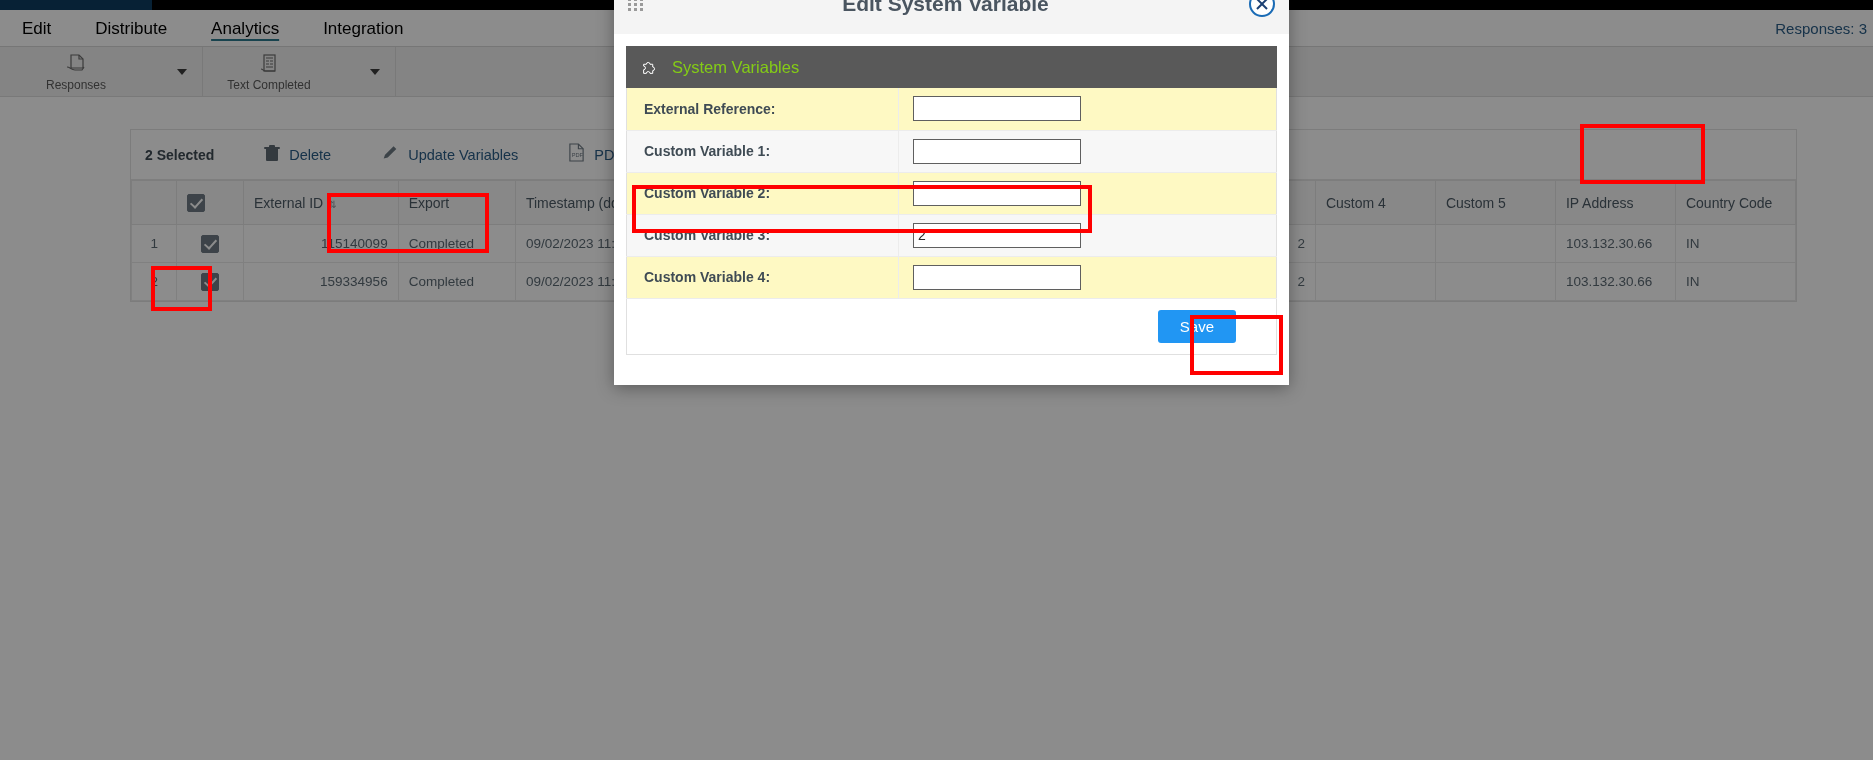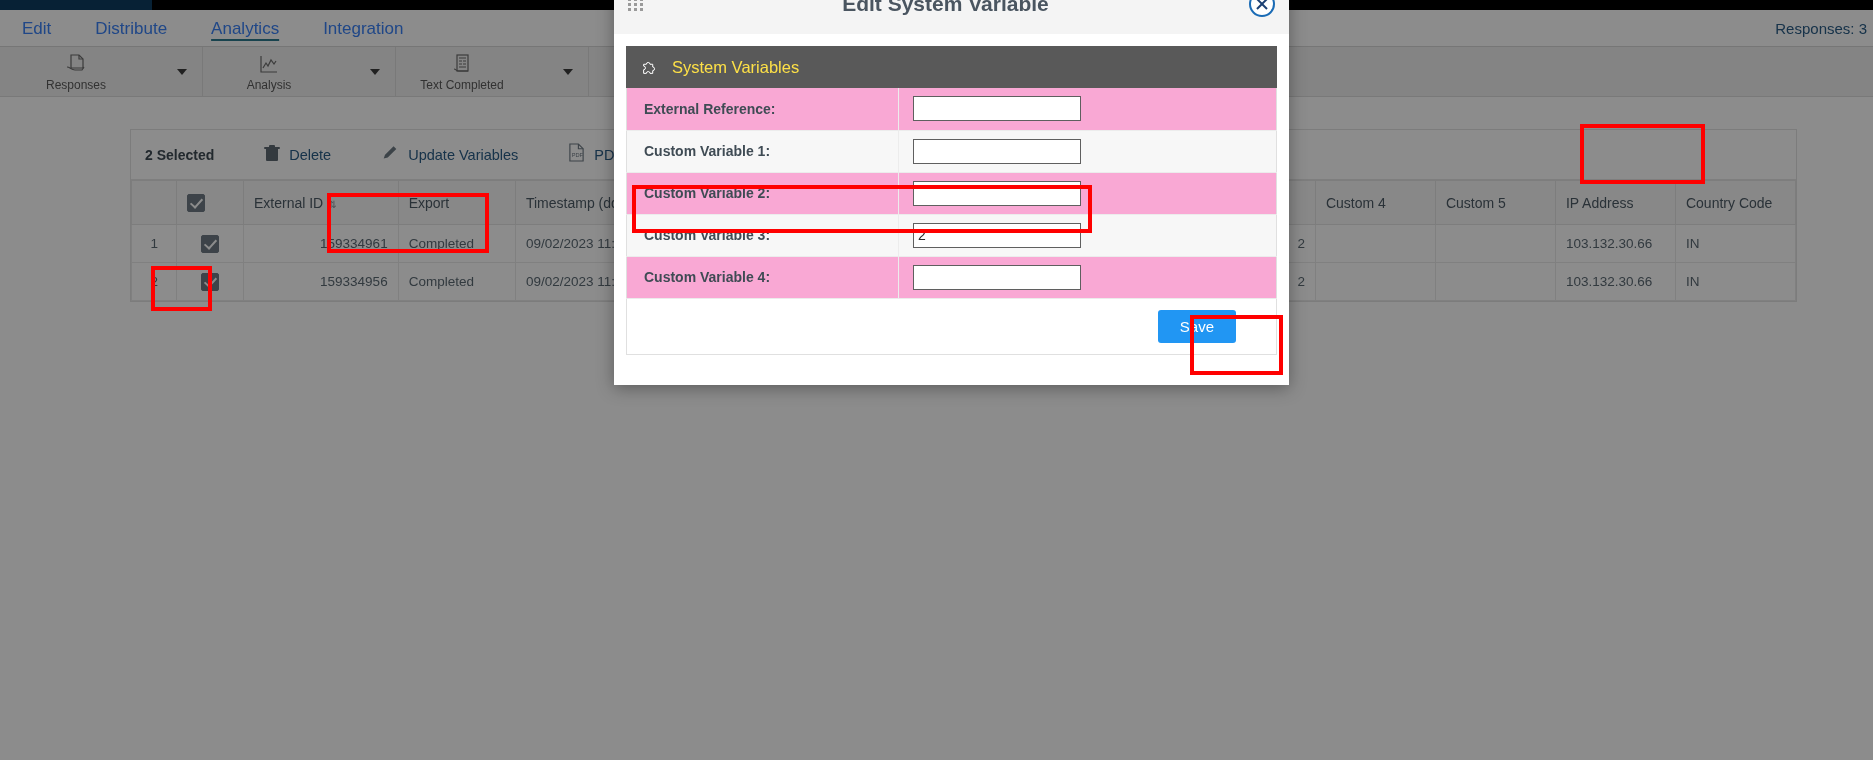--- a/index.html
+++ b/index.html
@@ -51,21 +51,21 @@
     width: 1873px; height: 37px;
     background: #ffffff;
     border-bottom: 1px solid #d8d8d8;
   }
   .navlinks {
     position: absolute; left: 0; top: 0;
     display: flex; align-items: center; height: 37px;
   }
   .navlink {
     font-size: 17px;
-    color: #3b82f6;
+    color: #000000;
     padding: 0 22px;
     line-height: 37px;
     cursor: pointer;
     white-space: nowrap;
   }
   .navlink.active {
     text-decoration: underline;
     text-underline-offset: 5px;
     text-decoration-thickness: 2px;
     text-decoration-color: #2d7a8f;
@@ -376,35 +376,35 @@
   .modal-body {
     padding: 12px 12px 30px 12px;
     background: #ffffff;
   }
   .sv-header {
     height: 42px;
     background: #595959;
     display: flex;
     align-items: center;
     padding: 0 14px;
-    color: #fde047;
+    color: #84cc16;
     font-size: 16.5px;
   }
   .sv-header-icon {
     margin-right: 12px;
     display: inline-flex;
     color: #ffffff;
   }
   .sv-table {
     width: 100%;
     border-collapse: collapse;
     border: 1px solid #e0e0e0;
     border-top: none;
   }
-  .sv-table tr { background: #f9a8d4; }
+  .sv-table tr { background: #fef9c3; }
   .sv-table tr.alt { background: #f7f7f7; }
   .sv-table td {
     border-bottom: 1px solid #ececec;
     padding: 0;
     height: 42px;
   }
   td.sv-label {
     width: 272px;
     border-right: 1px solid #ececec;
     padding-left: 17px;
@@ -485,34 +485,20 @@
               <path d="M3 15c3 0 4 3 8 3h7l2-3"></path>
             </svg>
           </div>
           <div class="ribbon-label">Responses</div>
         </div>
         <div class="ribbon-caret">
           <span class="caret-down"></span>
         </div>
       </div>
 
-      <div class="ribbon-item">
-        <div class="ribbon-btn">
-          <div class="ribbon-icon">
-            <svg width="24" height="24" viewBox="0 0 24 24" fill="none" stroke="#6d6d6d" stroke-width="1.2">
-              <path d="M4 4v16h16"></path>
-              <path d="M6 16l3-5 2 3 3-6 3 4 2-3"></path>
-            </svg>
-          </div>
-          <div class="ribbon-label">Analysis</div>
-        </div>
-        <div class="ribbon-caret">
-          <span class="caret-down"></span>
-        </div>
-      </div>
 
       <div class="ribbon-item">
         <div class="ribbon-btn">
           <div class="ribbon-icon">
             <svg width="24" height="24" viewBox="0 0 24 24" fill="none" stroke="#6d6d6d" stroke-width="1.2">
               <rect x="7" y="3" width="11" height="16"></rect>
               <path d="M9 6h7M9 9h3M13 9h3M9 12h3M13 12h3M9 15h7"></path>
               <path d="M4 17c2 0 2 2 5 2h9"></path>
             </svg>
           </div>
@@ -600,21 +586,21 @@
                 <span>Country Code</span>
               </th>
             </tr>
           </thead>
           <tbody>
             <tr>
               <td class="c-idx">1</td>
               <td class="c-chk">
                 <span class="chk checked"></span>
               </td>
-              <td class="c-rid">159334961</td>
+              <td class="c-rid">115140099</td>
               <td class="c-sta">Completed</td>
               <td class="c-ts">09/02/2023 11:07:26</td>
               <td class="c-ts2"></td>
               <td class="c-mid"></td>
               <td class="c-mid"></td>
               <td class="c-cus">2</td>
               <td class="c-cus"></td>
               <td class="c-cus"></td>
               <td class="c-ip">103.132.30.66</td>
               <td class="c-cc">IN</td>

